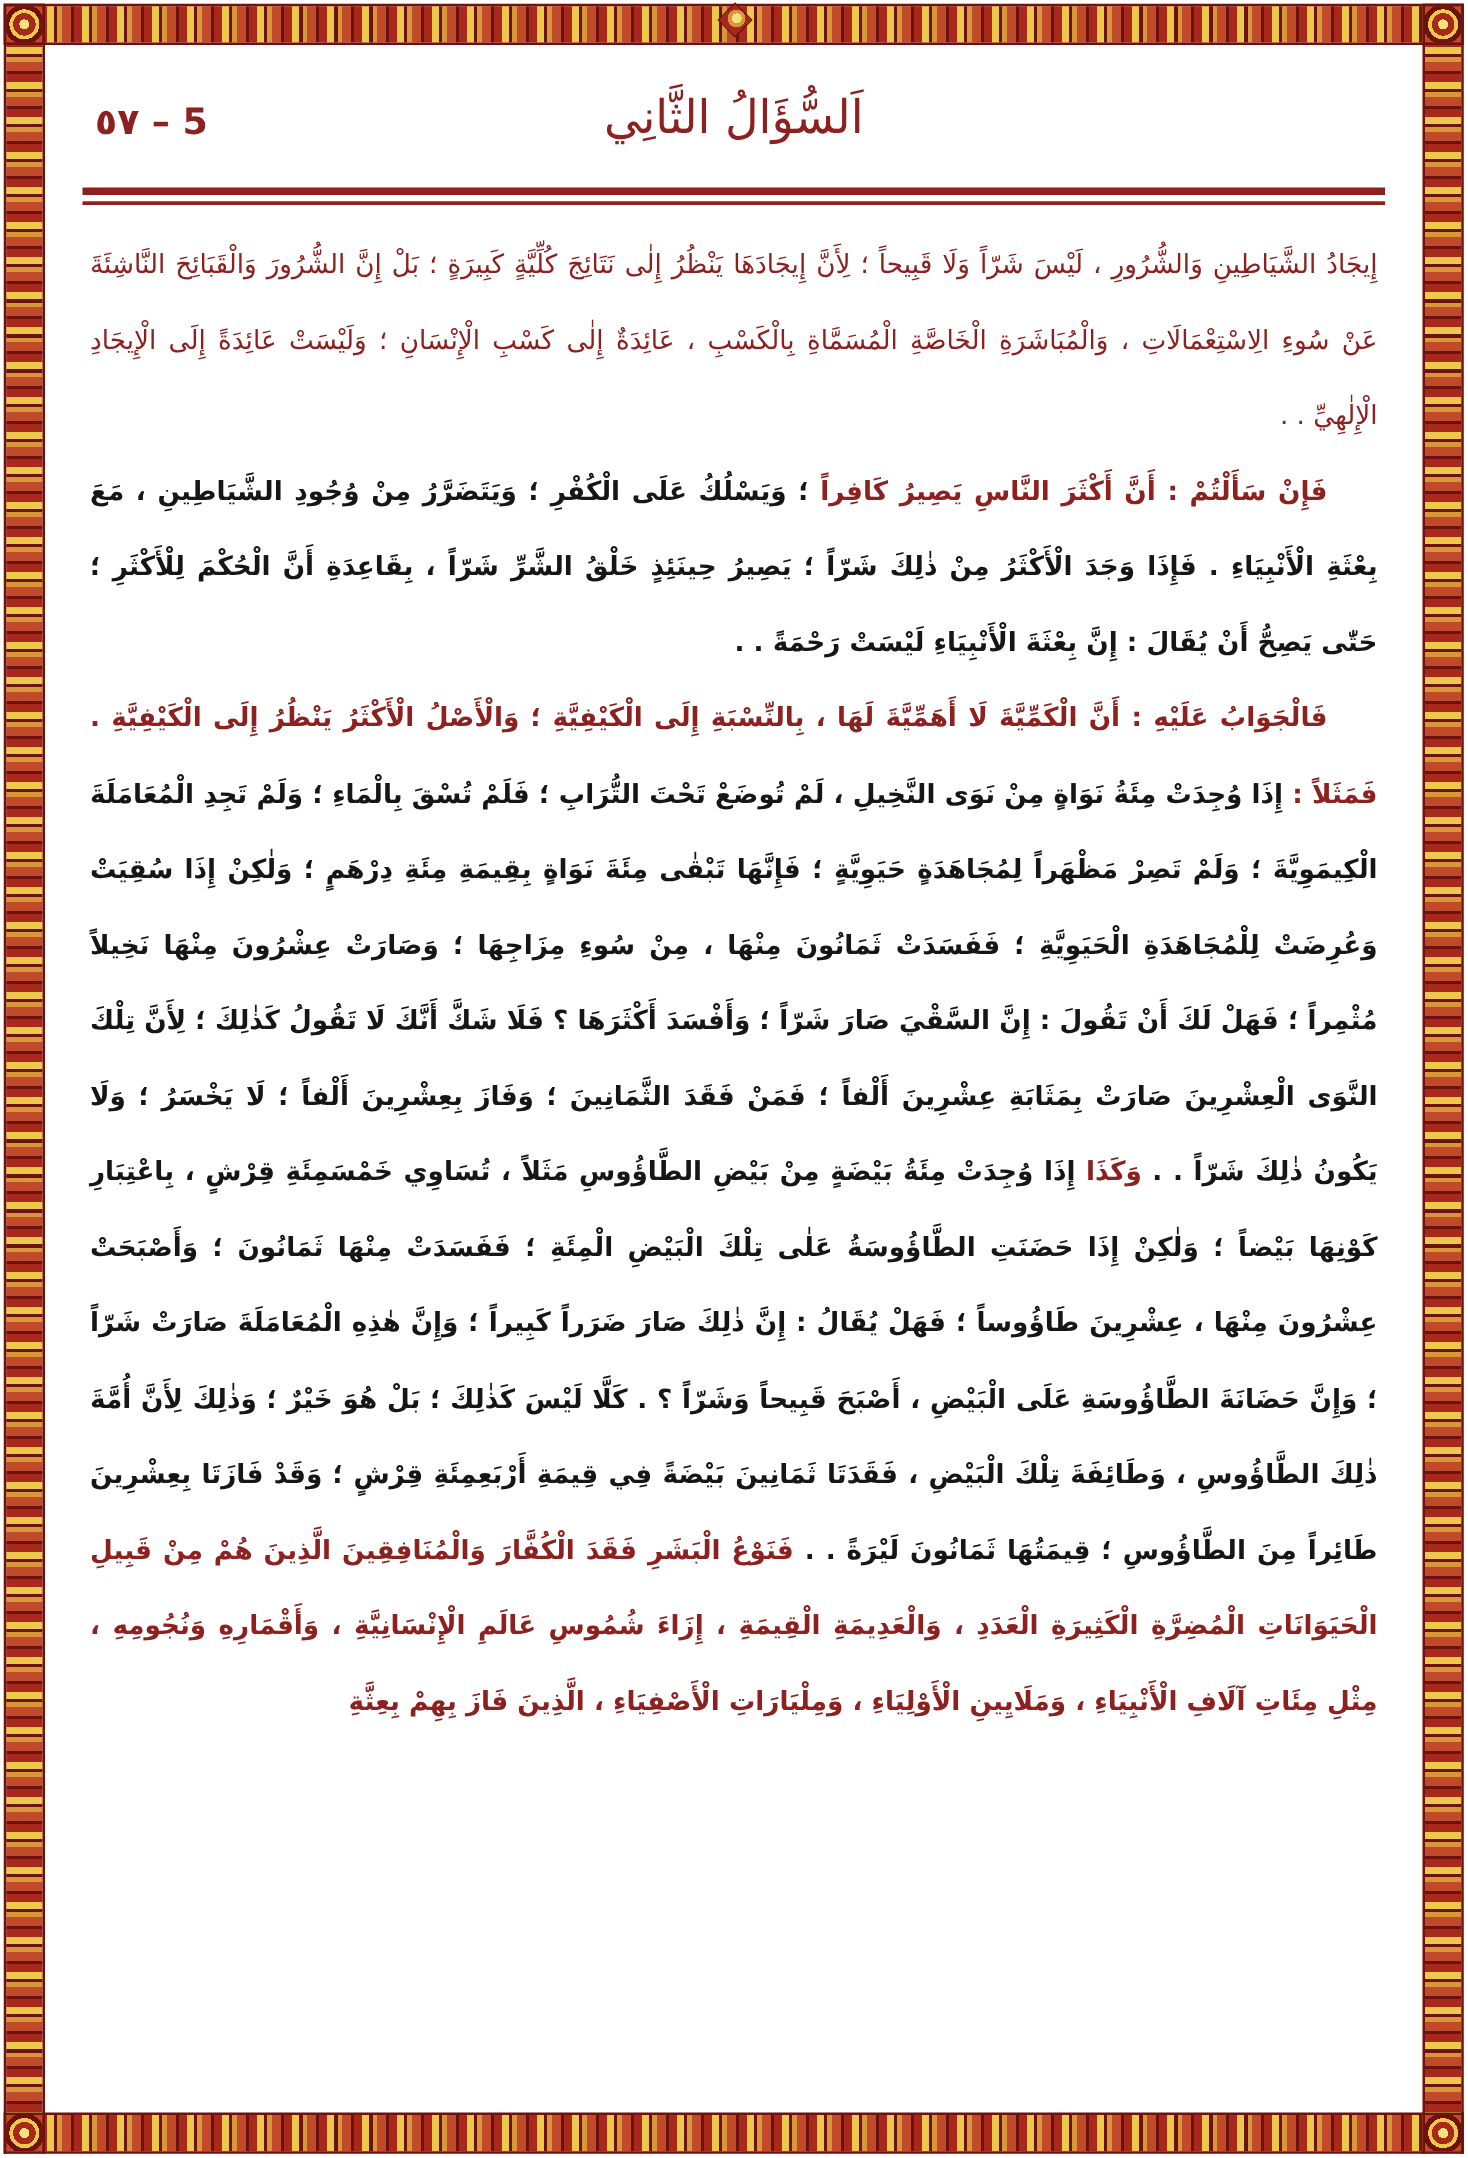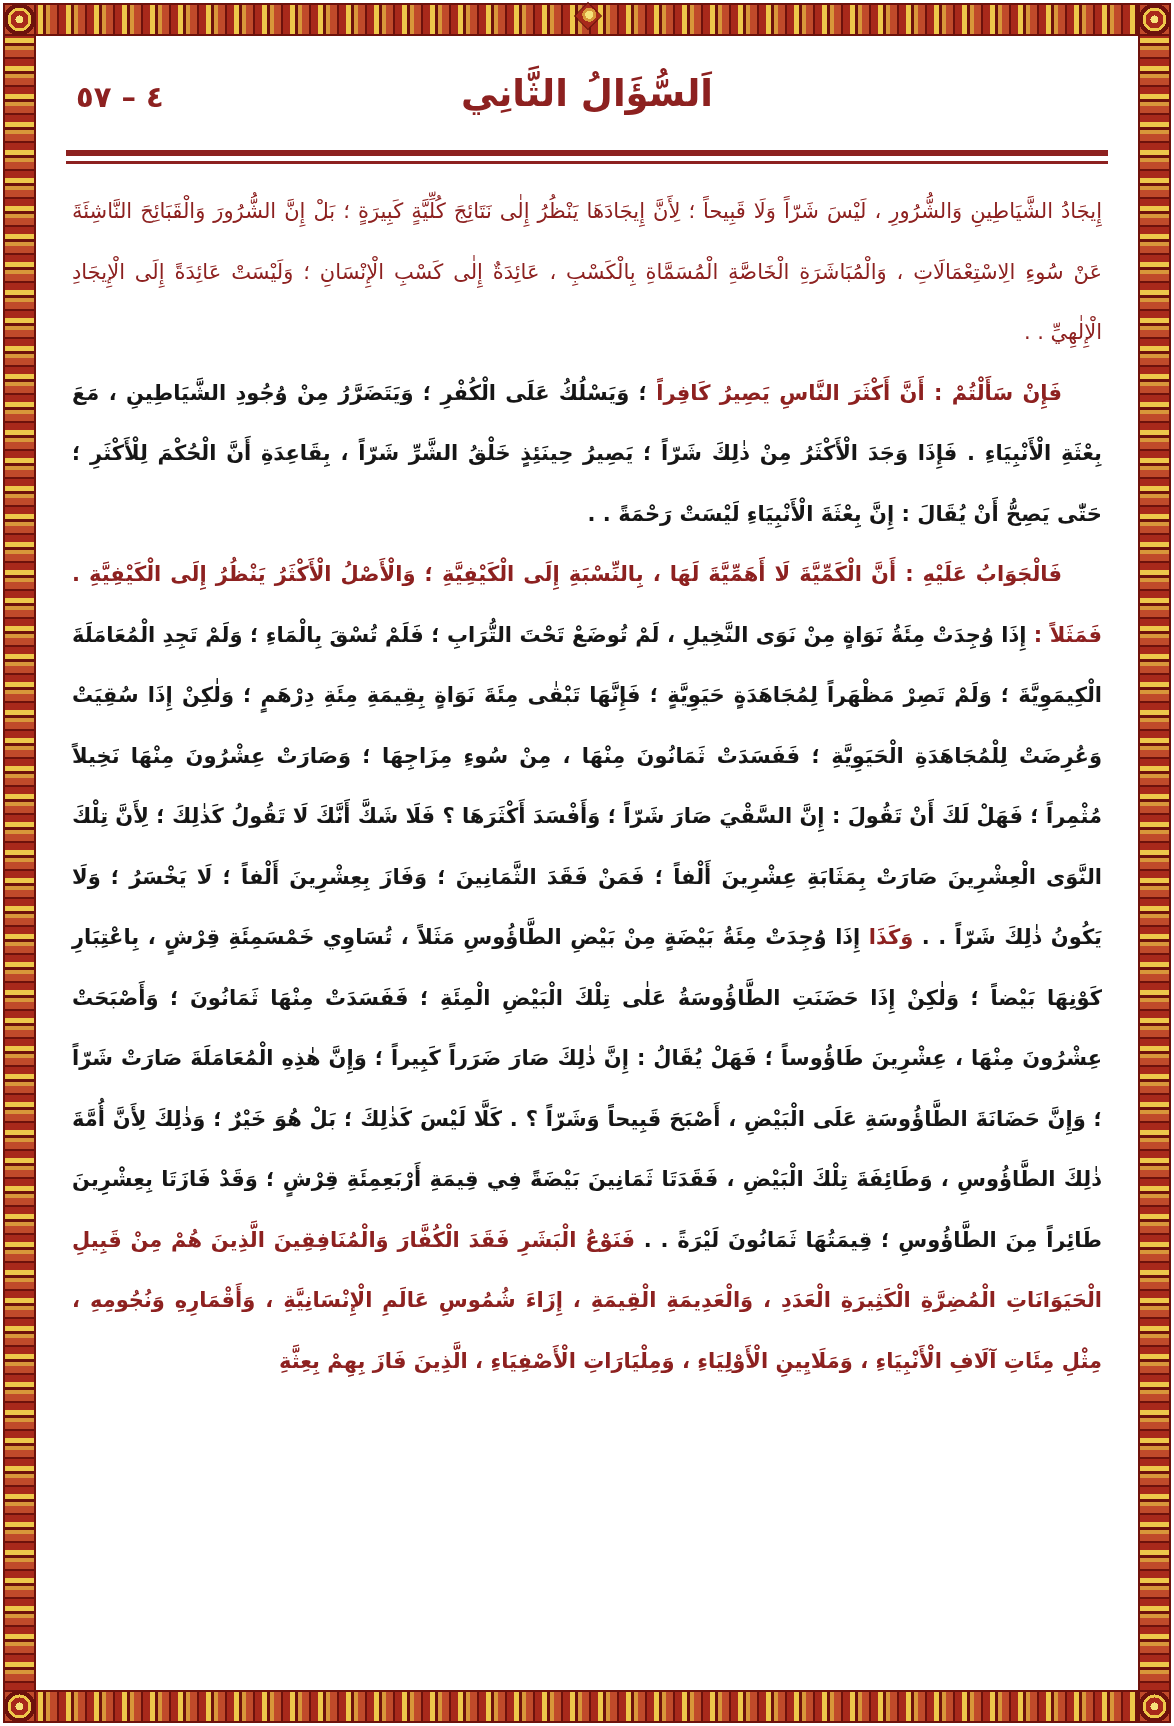--- a/index.html
+++ b/index.html
@@ -89,21 +89,21 @@
     position: absolute; left: 4px; top: 22px;
     direction: ltr; unicode-bidi: bidi-override;
     color: var(--maroon);
     font-size: 29px; font-weight: bold;
     letter-spacing: 2px;
   }
   .page-title {
     text-align: center;
     color: var(--maroon);
     font-size: 37px;
-    font-weight: bold;
+    font-weight: normal;
     padding-top: 14px;
   }
   .double-rule {
     height: 5px;
     border-top: 6px solid var(--maroon);
     border-bottom: 3px solid var(--maroon);
     margin: 10px -6px 0 -6px;
   }
   .body-text {
     margin-top: 17px;
@@ -126,21 +126,21 @@
 <div class="frame-strip frame-v frame-left"></div>
 <div class="frame-strip frame-v frame-right"></div>
 <div class="frame-corner corner-tl"></div>
 <div class="frame-corner corner-tr"></div>
 <div class="frame-corner corner-bl"></div>
 <div class="frame-corner corner-br"></div>
 <div class="frame-finial"></div>
 
 <div class="page-content">
   <div class="header">
-    <div class="page-number">٥٧ – ٤</div>
+    <div class="page-number">٥٧ – 5</div>
     <div class="page-title">اَلسُّؤَالُ الثَّانِي</div>
   </div>
   <div class="double-rule"></div>
   <div class="body-text">
       <p><span class="run-maroon">إِيجَادُ الشَّيَاطِينِ وَالشُّرُورِ ، لَيْسَ شَرّاً وَلَا قَبِيحاً ؛ لِأَنَّ إِيجَادَهَا يَنْظُرُ إِلٰى نَتَائِجَ كُلِّيَّةٍ كَبِيرَةٍ ؛ بَلْ إِنَّ الشُّرُورَ وَالْقَبَائِحَ النَّاشِئَةَ عَنْ سُوءِ الِاسْتِعْمَالَاتِ ، وَالْمُبَاشَرَةِ الْخَاصَّةِ الْمُسَمَّاةِ بِالْكَسْبِ ، عَائِدَةٌ إِلٰى كَسْبِ الْإِنْسَانِ ؛ وَلَيْسَتْ عَائِدَةً إِلَى الْإِيجَادِ الْإِلٰهِيِّ . .</span></p>
       <p class="indent"><span class="run-maroon">فَإِنْ سَأَلْتُمْ : أَنَّ أَكْثَرَ النَّاسِ يَصِيرُ كَافِراً</span><span class="run-black"> ؛ وَيَسْلُكُ عَلَى الْكُفْرِ ؛ وَيَتَضَرَّرُ مِنْ وُجُودِ الشَّيَاطِينِ ، مَعَ بِعْثَةِ الْأَنْبِيَاءِ . فَإِذَا وَجَدَ الْأَكْثَرُ مِنْ ذٰلِكَ شَرّاً ؛ يَصِيرُ حِينَئِذٍ خَلْقُ الشَّرِّ شَرّاً ، بِقَاعِدَةِ أَنَّ الْحُكْمَ لِلْأَكْثَرِ ؛ حَتّٰى يَصِحُّ أَنْ يُقَالَ : إِنَّ بِعْثَةَ الْأَنْبِيَاءِ لَيْسَتْ رَحْمَةً . .</span></p>
       <p class="indent"><span class="run-maroon">فَالْجَوَابُ عَلَيْهِ : أَنَّ الْكَمِّيَّةَ لَا أَهَمِّيَّةَ لَهَا ، بِالنِّسْبَةِ إِلَى الْكَيْفِيَّةِ ؛ وَالْأَصْلُ الْأَكْثَرُ يَنْظُرُ إِلَى الْكَيْفِيَّةِ . فَمَثَلاً : </span><span class="run-black">إِذَا وُجِدَتْ مِئَةُ نَوَاةٍ مِنْ نَوَى النَّخِيلِ ، لَمْ تُوضَعْ تَحْتَ التُّرَابِ ؛ فَلَمْ تُسْقَ بِالْمَاءِ ؛ وَلَمْ تَجِدِ الْمُعَامَلَةَ الْكِيمَوِيَّةَ ؛ وَلَمْ تَصِرْ مَظْهَراً لِمُجَاهَدَةٍ حَيَوِيَّةٍ ؛ فَإِنَّهَا تَبْقٰى مِئَةَ نَوَاةٍ بِقِيمَةِ مِئَةِ دِرْهَمٍ ؛ وَلٰكِنْ إِذَا سُقِيَتْ وَعُرِضَتْ لِلْمُجَاهَدَةِ الْحَيَوِيَّةِ ؛ فَفَسَدَتْ ثَمَانُونَ مِنْهَا ، مِنْ سُوءِ مِزَاجِهَا ؛ وَصَارَتْ عِشْرُونَ مِنْهَا نَخِيلاً مُثْمِراً ؛ فَهَلْ لَكَ أَنْ تَقُولَ : إِنَّ السَّقْيَ صَارَ شَرّاً ؛ وَأَفْسَدَ أَكْثَرَهَا ؟ فَلَا شَكَّ أَنَّكَ لَا تَقُولُ كَذٰلِكَ ؛ لِأَنَّ تِلْكَ النَّوَى الْعِشْرِينَ صَارَتْ بِمَثَابَةِ عِشْرِينَ أَلْفاً ؛ فَمَنْ فَقَدَ الثَّمَانِينَ ؛ وَفَازَ بِعِشْرِينَ أَلْفاً ؛ لَا يَخْسَرُ ؛ وَلَا يَكُونُ ذٰلِكَ شَرّاً . . </span><span class="run-maroon">وَكَذَا</span><span class="run-black"> إِذَا وُجِدَتْ مِئَةُ بَيْضَةٍ مِنْ بَيْضِ الطَّاؤُوسِ مَثَلاً ، تُسَاوِي خَمْسَمِئَةِ قِرْشٍ ، بِاعْتِبَارِ كَوْنِهَا بَيْضاً ؛ وَلٰكِنْ إِذَا حَضَنَتِ الطَّاؤُوسَةُ عَلٰى تِلْكَ الْبَيْضِ الْمِئَةِ ؛ فَفَسَدَتْ مِنْهَا ثَمَانُونَ ؛ وَأَصْبَحَتْ عِشْرُونَ مِنْهَا ، عِشْرِينَ طَاؤُوساً ؛ فَهَلْ يُقَالُ : إِنَّ ذٰلِكَ صَارَ ضَرَراً كَبِيراً ؛ وَإِنَّ هٰذِهِ الْمُعَامَلَةَ صَارَتْ شَرّاً ؛ وَإِنَّ حَضَانَةَ الطَّاؤُوسَةِ عَلَى الْبَيْضِ ، أَصْبَحَ قَبِيحاً وَشَرّاً ؟ . كَلَّا لَيْسَ كَذٰلِكَ ؛ بَلْ هُوَ خَيْرٌ ؛ وَذٰلِكَ لِأَنَّ أُمَّةَ ذٰلِكَ الطَّاؤُوسِ ، وَطَائِفَةَ تِلْكَ الْبَيْضِ ، فَقَدَتَا ثَمَانِينَ بَيْضَةً فِي قِيمَةِ أَرْبَعِمِئَةِ قِرْشٍ ؛ وَقَدْ فَازَتَا بِعِشْرِينَ طَائِراً مِنَ الطَّاؤُوسِ ؛ قِيمَتُهَا ثَمَانُونَ لَيْرَةً . . </span><span class="run-maroon">فَنَوْعُ الْبَشَرِ فَقَدَ الْكُفَّارَ وَالْمُنَافِقِينَ الَّذِينَ هُمْ مِنْ قَبِيلِ الْحَيَوَانَاتِ الْمُضِرَّةِ الْكَثِيرَةِ الْعَدَدِ ، وَالْعَدِيمَةِ الْقِيمَةِ ، إِزَاءَ شُمُوسِ عَالَمِ الْإِنْسَانِيَّةِ ، وَأَقْمَارِهِ وَنُجُومِهِ ، مِثْلِ مِئَاتِ آلَافِ الْأَنْبِيَاءِ ، وَمَلَايِينِ الْأَوْلِيَاءِ ، وَمِلْيَارَاتِ الْأَصْفِيَاءِ ، الَّذِينَ فَازَ بِهِمْ بِعِثَّةِ</span></p>
     </div>
 </div>
 

